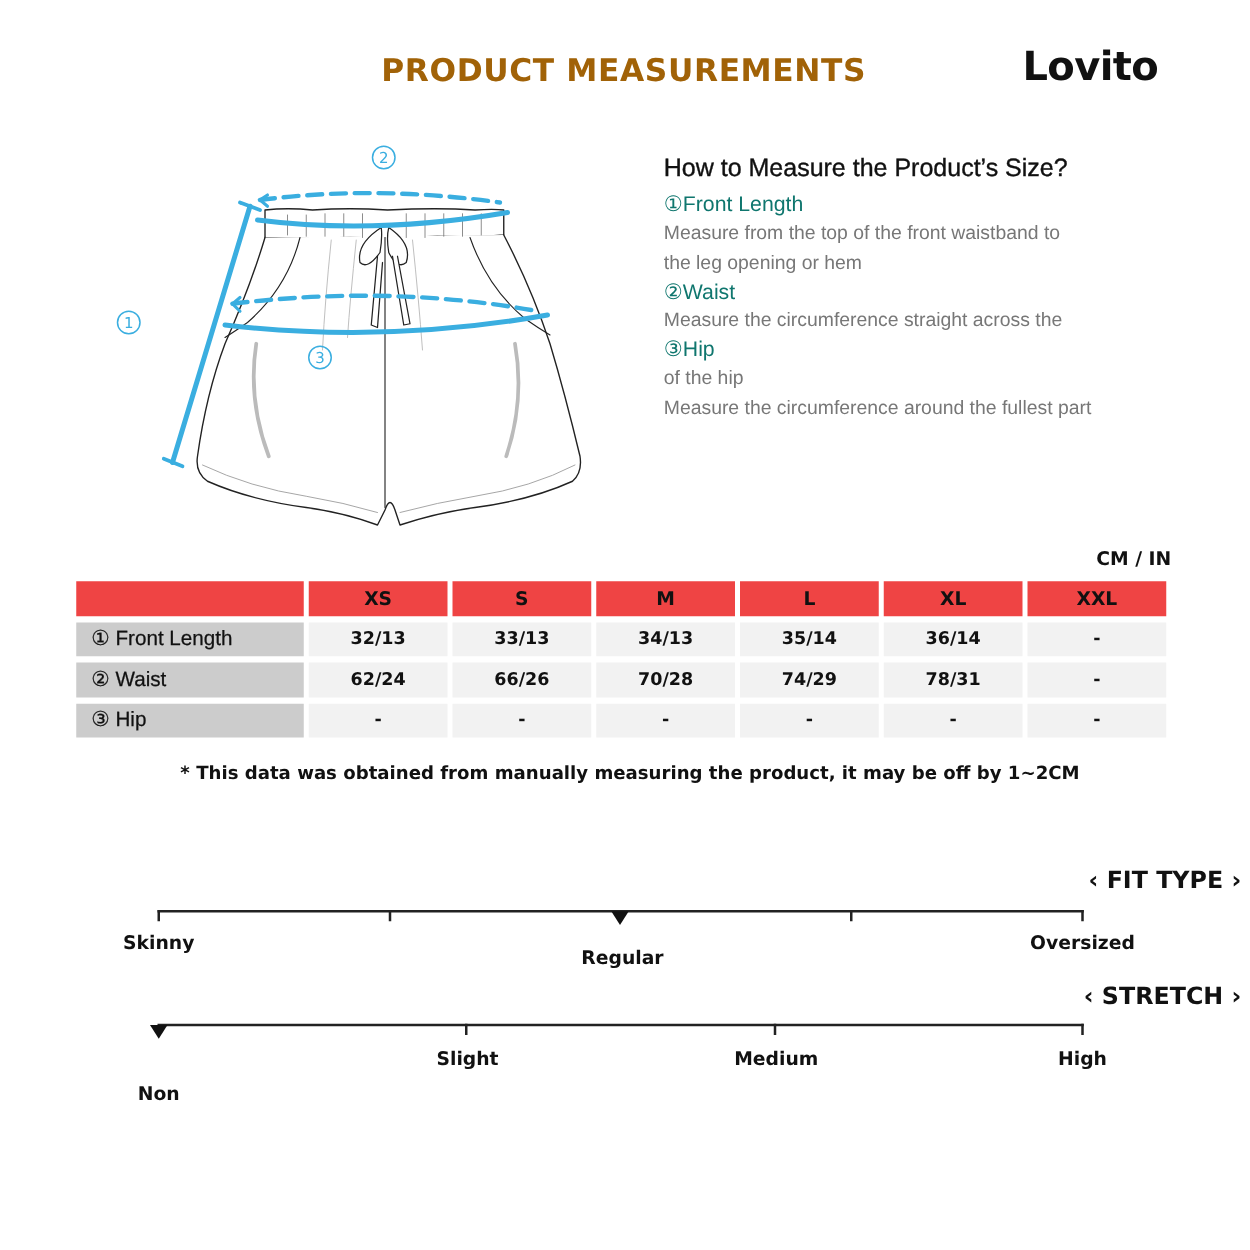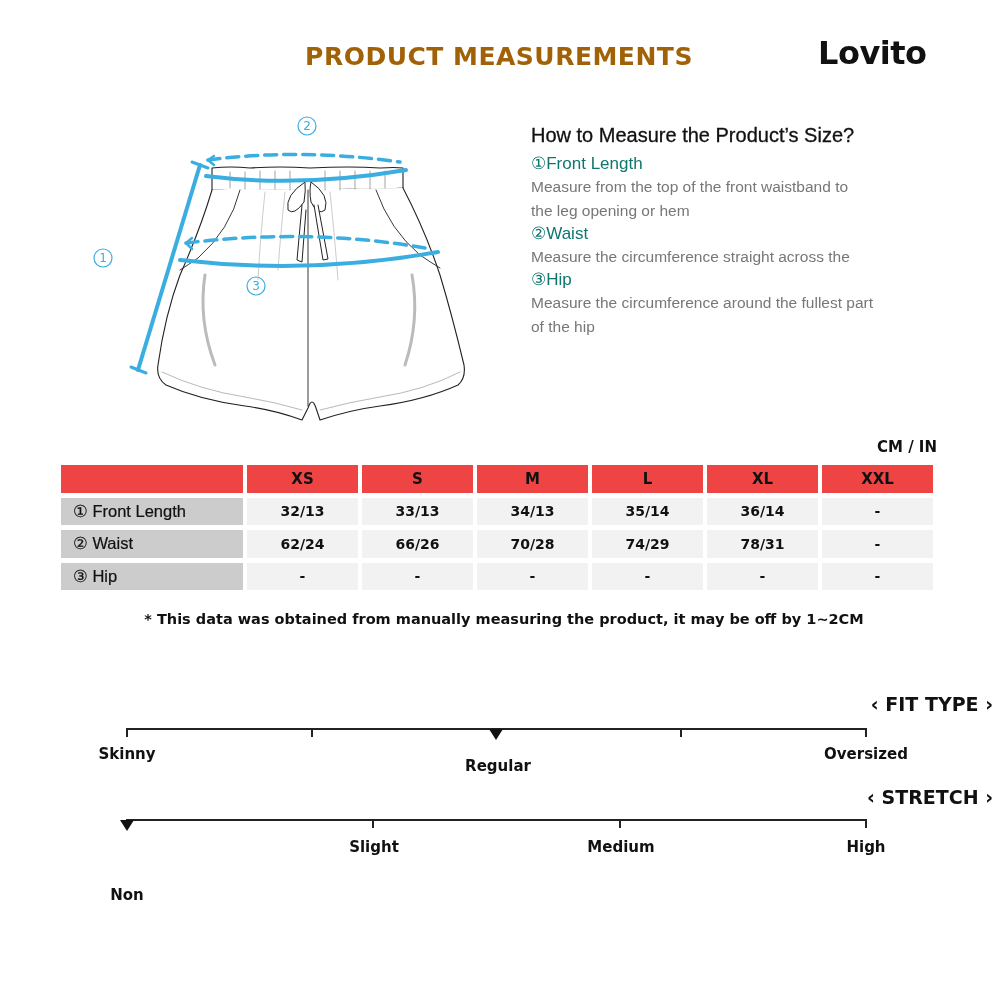--- a/index.html
+++ b/index.html
@@ -97,22 +97,22 @@
     <div class="item-title">①Front Length</div>
     <div class="item-desc">Measure from the top of the front waistband to</div>
     <div class="item-desc">the leg opening or hem</div>
   </div>
   <div>
     <div class="item-title">②Waist</div>
     <div class="item-desc">Measure the circumference straight across the</div>
   </div>
   <div>
     <div class="item-title">③Hip</div>
+    <div class="item-desc">of the hip</div>
     <div class="item-desc">Measure the circumference around the fullest part</div>
-    <div class="item-desc">of the hip</div>
   </div>
 </div>
 
 <div class="abs unit">CM / IN</div>
 
 <table class="size">
   <thead>
     <tr>
       <th class="corner"></th>
       <th>XS</th>
@@ -169,17 +169,17 @@
   <div class="abs scale-label" style="left:866px; top:745px;">Oversized</div>
 </div>
 
 <div class="abs scale-title" style="top:786px;">‹ STRETCH ›</div>
 <div>
   <div class="abs scale-line" style="left:126px; top:819px; width:741px;"></div>
   <div class="abs tick" style="left:372px; top:819px;"></div>
   <div class="abs tick" style="left:619px; top:819px;"></div>
   <div class="abs tick" style="left:865px; top:819px;"></div>
   <div class="abs marker" style="left:127px; top:820px;"></div>
-  <div class="abs scale-label" style="left:127px; top:886px;">Non</div>
+  <div class="abs scale-label" style="left:127px; top:866px;">Non</div>
   <div class="abs scale-label" style="left:374px; top:838px;">Slight</div>
   <div class="abs scale-label" style="left:621px; top:838px;">Medium</div>
   <div class="abs scale-label" style="left:866px; top:838px;">High</div>
 </div>
 
 </body></html>

